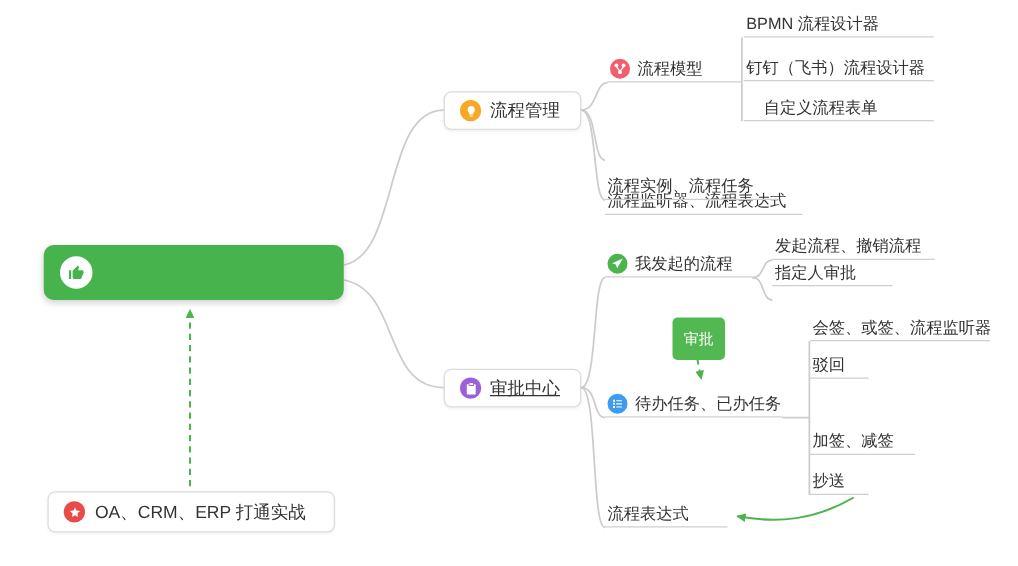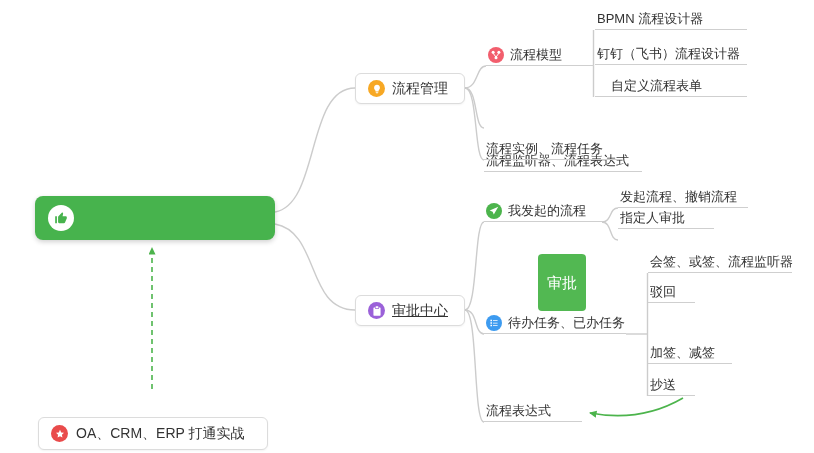--- a/index.html
+++ b/index.html
@@ -14,36 +14,36 @@
   .node { position:absolute; display:flex; align-items:center; }
   .root-node { left:35px; top:196px; width:240px; height:44px; background:var(--root-bg,#47b34d);
     border-radius:8px; padding:0 13px; gap:10px; color:#fff; font-size:19px; letter-spacing:.5px;
     box-shadow:0 2px 5px rgba(0,0,0,.18); cursor:pointer; }
   .box-node { background:#fff; border:1px solid #dcdcdc; border-radius:6px; height:31px; padding:0 12px;
     gap:7px; font-size:14px; box-shadow:0 1px 2px rgba(0,0,0,.05); cursor:pointer; white-space:nowrap; }
   #node-process { left:355px; top:73px; width:110px; }
   #node-approval { left:355px; top:295px; width:110px;text-decoration:underline; }
   .note-node { left:38px; top:393px; width:230px; height:33px; background:#fff; border:1px solid #dcdcdc;
     border-radius:6px; padding:0 12px; gap:8px; font-size:14px; box-shadow:0 1px 2px rgba(0,0,0,.05);
-    cursor:pointer; white-space:nowrap;margin-top:24px; }
+    cursor:pointer; white-space:nowrap; }
   .leaf { position:absolute; display:flex; align-items:center; gap:6px; font-size:13px; height:22px;
     border-bottom:1px solid var(--underline,#cfcfcf); padding:0 2px; cursor:pointer; white-space:nowrap; }
   .icon-circle { width:17px; height:17px; border-radius:50%; display:inline-flex; align-items:center;
     justify-content:center; flex:none; }
   .leaf .icon-circle { width:16px; height:16px; }
   .root-icon { width:26px; height:26px; background:#fff; }
   .root-icon svg path { fill:var(--root-bg,#47b34d); }
   .orange { background:var(--icon-orange,#f7a824); }
   .red { background:var(--icon-red,#f25e6d); }
   .green { background:var(--icon-green,#4cb44c); }
   .blue { background:var(--icon-blue,#3d9bf0); }
   .purple { background:var(--icon-purple,#9b61d9); }
   .star-red { background:var(--icon-star-red,#e94b4b); }
   .edge-label { position:absolute; left:538px; top:254px; background:var(--edge-label-bg,#52b852);
-    color:#fff; font-size:15px; line-height:1; padding:21px 9px; border-radius:4px; cursor:pointer; }
+    color:#fff; font-size:12px; line-height:1; padding:11px 9px; border-radius:4px; cursor:pointer; }
   #leaf-model { left:486px; top:44px; width:108px; }
   #leaf-bpmn { left:595px; top:8px; width:152px; }
   #leaf-dingtalk { left:595px; top:43px; width:152px; }
   #leaf-customform { left:595px; top:75px; width:152px;padding-left:16px; }
   #leaf-listener { left:484px; top:106px; width:158px;margin-top:44px; }
   #leaf-instance { left:484px; top:138px; width:138px; }
   #leaf-initiated { left:484px; top:200px; width:118px; }
   #leaf-initiate { left:618px; top:186px; width:130px; }
   #leaf-assignee { left:618px; top:207px; width:96px; }
   #leaf-tasks { left:484px; top:312px; width:142px; }

